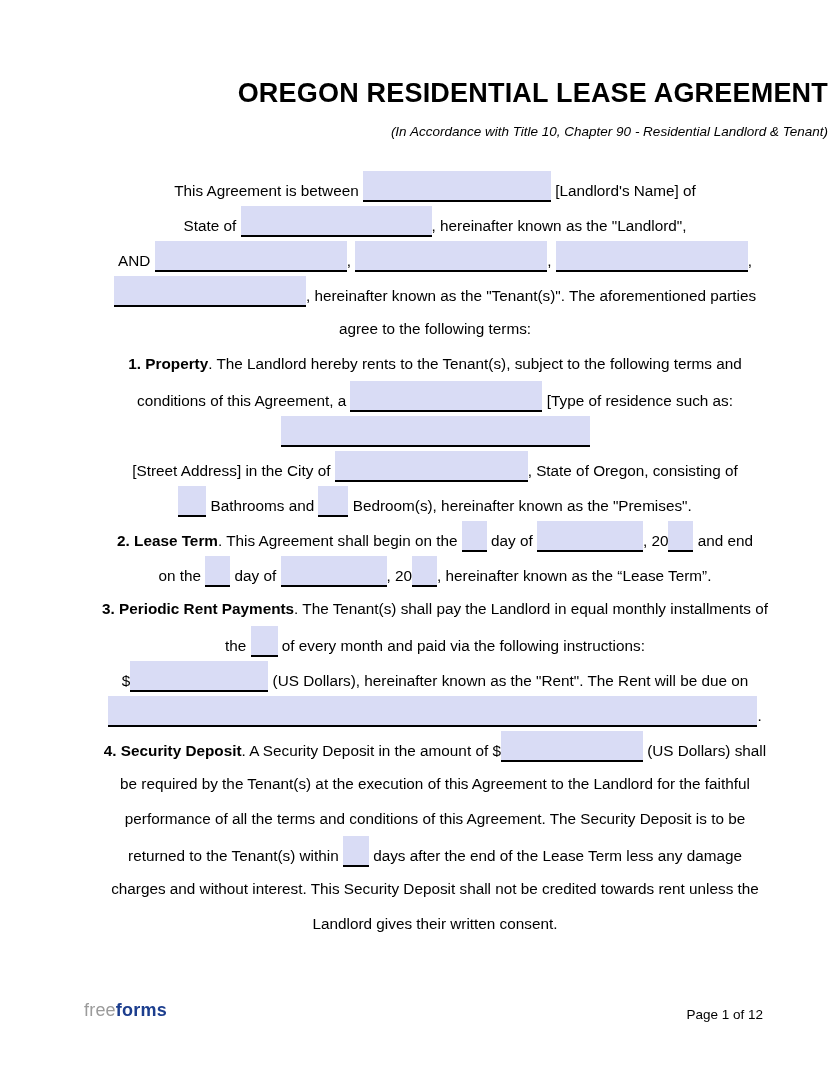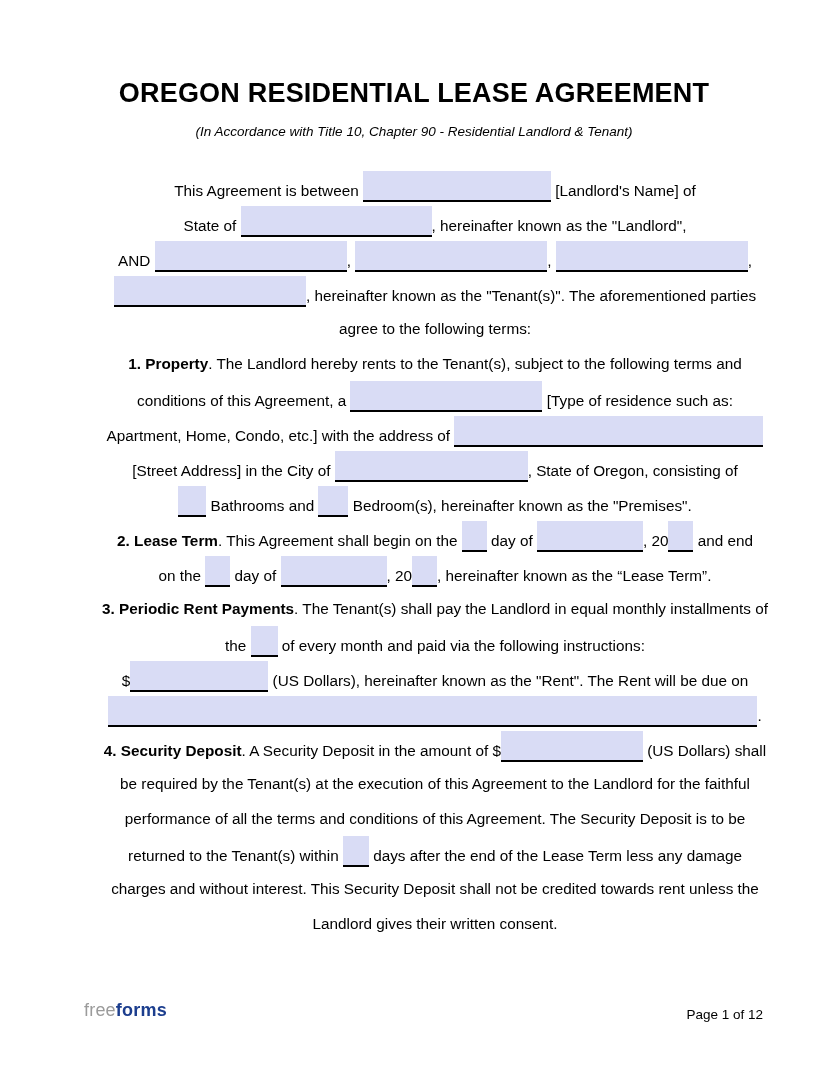--- a/index.html
+++ b/index.html
@@ -9,31 +9,31 @@
     height: 1078px;
     background: #ffffff;
     font-family: "Liberation Sans", "DejaVu Sans", sans-serif;
     color: #000000;
     overflow: hidden;
   }
   .title {
     position: absolute;
     top: 78px; left: 0;
     width: 100%;
-    text-align: center;
+    text-align: right;
     margin: 0;
     font-size: 27px;
     font-weight: 700;
     letter-spacing: 0.2px;
   }
   .subtitle {
     position: absolute;
     top: 124px; left: 0;
     width: 100%;
-    text-align: center;
+    text-align: right;
     font-size: 13.5px;
     font-style: italic;
   }
   .doc-body {
     position: absolute;
     top: 171px; left: 82px;
     width: 706px;
     font-size: 15.3px;
     line-height: 35px;
   }
@@ -70,21 +70,21 @@
       <div class="paragraph">
         <div class="line"><span>This Agreement is between </span><span class="blank" style="width: 188px; background: rgb(217, 220, 245); border-bottom-color: rgb(0, 0, 0);"></span><span> [Landlord's Name] of</span></div>
         <div class="line"><span>State of </span><span class="blank" style="width: 191px; background: rgb(217, 220, 245); border-bottom-color: rgb(0, 0, 0);"></span><span>, hereinafter known as the "Landlord",</span></div>
         <div class="line"><span>AND </span><span class="blank" style="width: 192px; background: rgb(217, 220, 245); border-bottom-color: rgb(0, 0, 0);"></span><span>, </span><span class="blank" style="width: 192px; background: rgb(217, 220, 245); border-bottom-color: rgb(0, 0, 0);"></span><span>, </span><span class="blank" style="width: 192px; background: rgb(217, 220, 245); border-bottom-color: rgb(0, 0, 0);"></span><span>,</span></div>
         <div class="line"><span class="blank" style="width: 192px; background: rgb(217, 220, 245); border-bottom-color: rgb(0, 0, 0);"></span><span>, hereinafter known as the "Tenant(s)". The aforementioned parties</span></div>
         <div class="line"><span>agree to the following terms:</span></div>
       </div>
       <div class="paragraph">
         <div class="line"><strong>1. Property</strong><span>. The Landlord hereby rents to the Tenant(s), subject to the following terms and</span></div>
         <div class="line"><span>conditions of this Agreement, a </span><span class="blank" style="width: 192px; background: rgb(217, 220, 245); border-bottom-color: rgb(0, 0, 0);"></span><span> [Type of residence such as:</span></div>
-        <div class="line"><span>Apartment, Home, Condo, etc.] with the address of </span><span class="blank" style="width: 309px; background: rgb(217, 220, 245); border-bottom-color: rgb(0, 0, 0);"></span></div>
+        <div class="line"><span class="blank" style="width: 309px; background: rgb(217, 220, 245); border-bottom-color: rgb(0, 0, 0);"></span></div>
         <div class="line"><span>[Street Address] in the City of </span><span class="blank" style="width: 193px; background: rgb(217, 220, 245); border-bottom-color: rgb(0, 0, 0);"></span><span>, State of Oregon, consisting of</span></div>
         <div class="line"><span class="blank" style="width: 28px; background: rgb(217, 220, 245); border-bottom-color: rgb(0, 0, 0);"></span><span> Bathrooms and </span><span class="blank" style="width: 30px; background: rgb(217, 220, 245); border-bottom-color: rgb(0, 0, 0);"></span><span> Bedroom(s), hereinafter known as the "Premises".</span></div>
       </div>
       <div class="paragraph">
         <div class="line"><strong>2. Lease Term</strong><span>. This Agreement shall begin on the </span><span class="blank" style="width: 25px; background: rgb(217, 220, 245); border-bottom-color: rgb(0, 0, 0);"></span><span> day of </span><span class="blank" style="width: 106px; background: rgb(217, 220, 245); border-bottom-color: rgb(0, 0, 0);"></span><span>, 20</span><span class="blank" style="width: 25px; background: rgb(217, 220, 245); border-bottom-color: rgb(0, 0, 0);"></span><span> and end</span></div>
         <div class="line"><span>on the </span><span class="blank" style="width: 25px; background: rgb(217, 220, 245); border-bottom-color: rgb(0, 0, 0);"></span><span> day of </span><span class="blank" style="width: 106px; background: rgb(217, 220, 245); border-bottom-color: rgb(0, 0, 0);"></span><span>, 20</span><span class="blank" style="width: 25px; background: rgb(217, 220, 245); border-bottom-color: rgb(0, 0, 0);"></span><span>, hereinafter known as the “Lease Term”.</span></div>
       </div>
       <div class="paragraph">
         <div class="line"><strong>3. Periodic Rent Payments</strong><span>. The Tenant(s) shall pay the Landlord in equal monthly installments of</span></div>
         <div class="line"><span>the </span><span class="blank" style="width: 27px; background: rgb(217, 220, 245); border-bottom-color: rgb(0, 0, 0);"></span><span> of every month and paid via the following instructions:</span></div>

